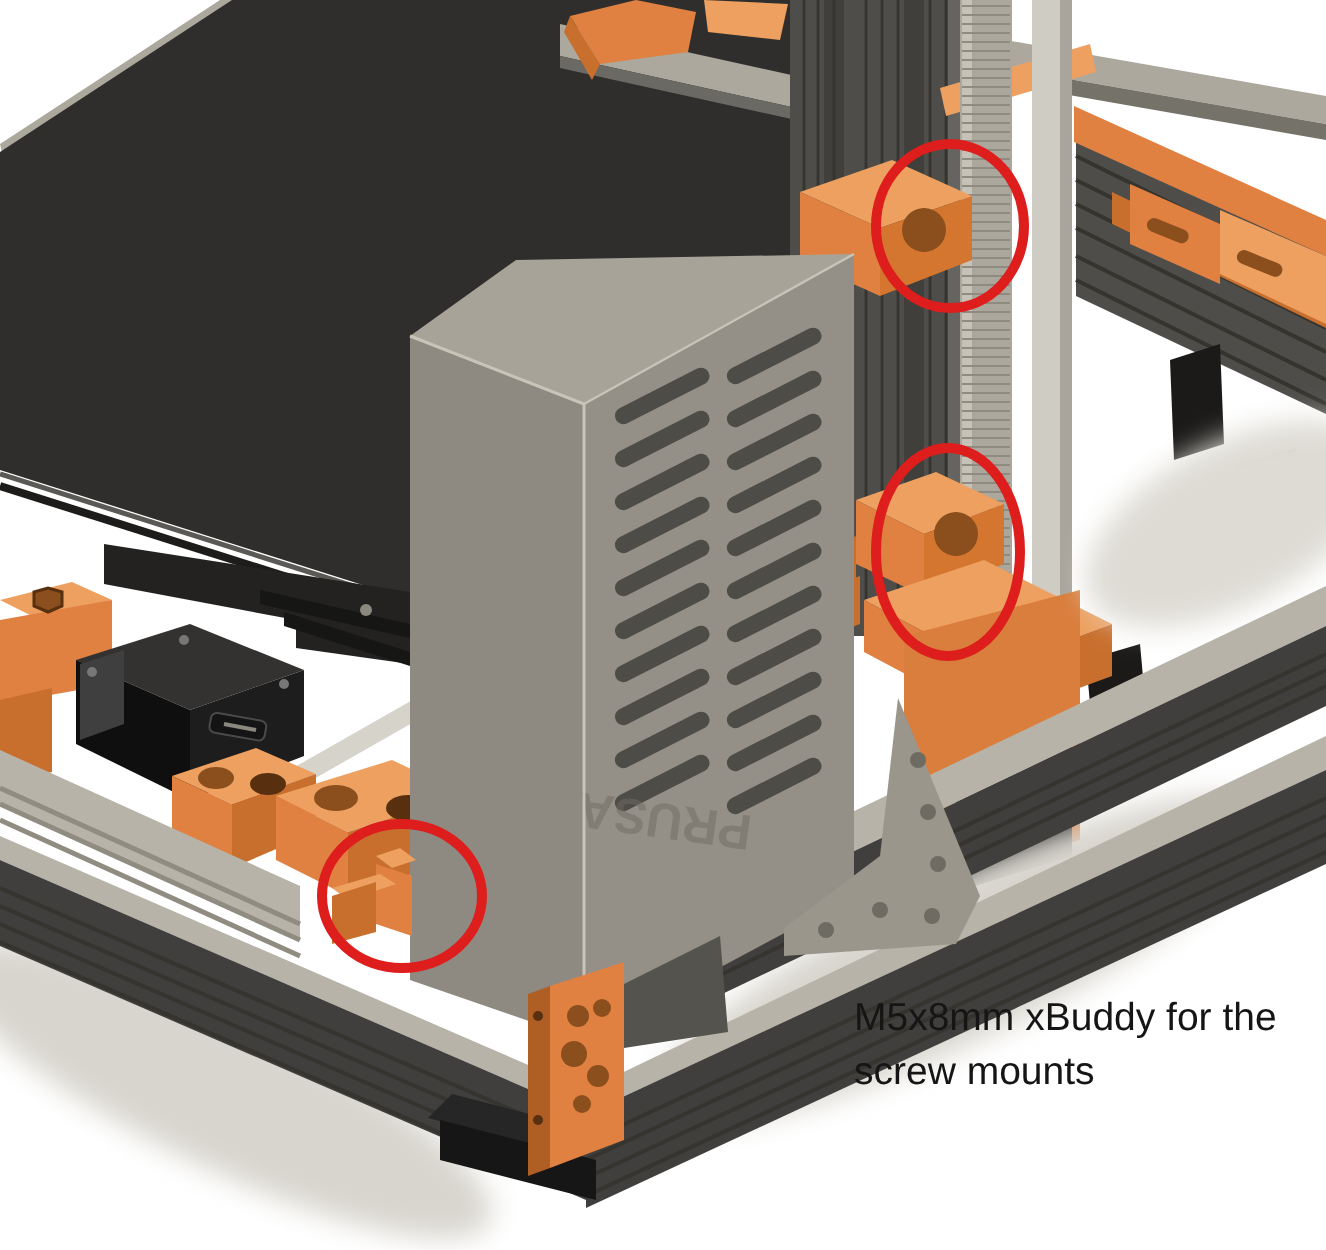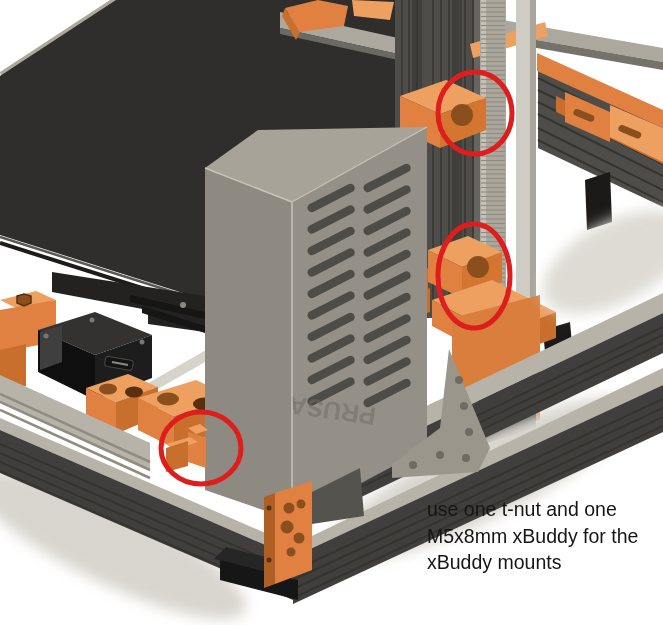--- a/index.html
+++ b/index.html
@@ -344,17 +344,16 @@
   </g>
 
   <g>
         <ellipse cx="475" cy="113" rx="37" ry="41" fill="none" stroke="#DE1D1D" stroke-width="5"></ellipse>
         <ellipse cx="474" cy="276" rx="36" ry="52" fill="none" stroke="#DE1D1D" stroke-width="5"></ellipse>
         <ellipse cx="201" cy="448" rx="40" ry="36" fill="none" stroke="#DE1D1D" stroke-width="5"></ellipse>
       </g>
 </svg>
 
 <div class="note">
-  <span>use one t-nut and one</span>
   <span>M5x8mm xBuddy for the</span>
-  <span>xBuddy mounts</span>
+  <span>screw mounts</span>
 </div>
 </div>
 
 </body></html>

